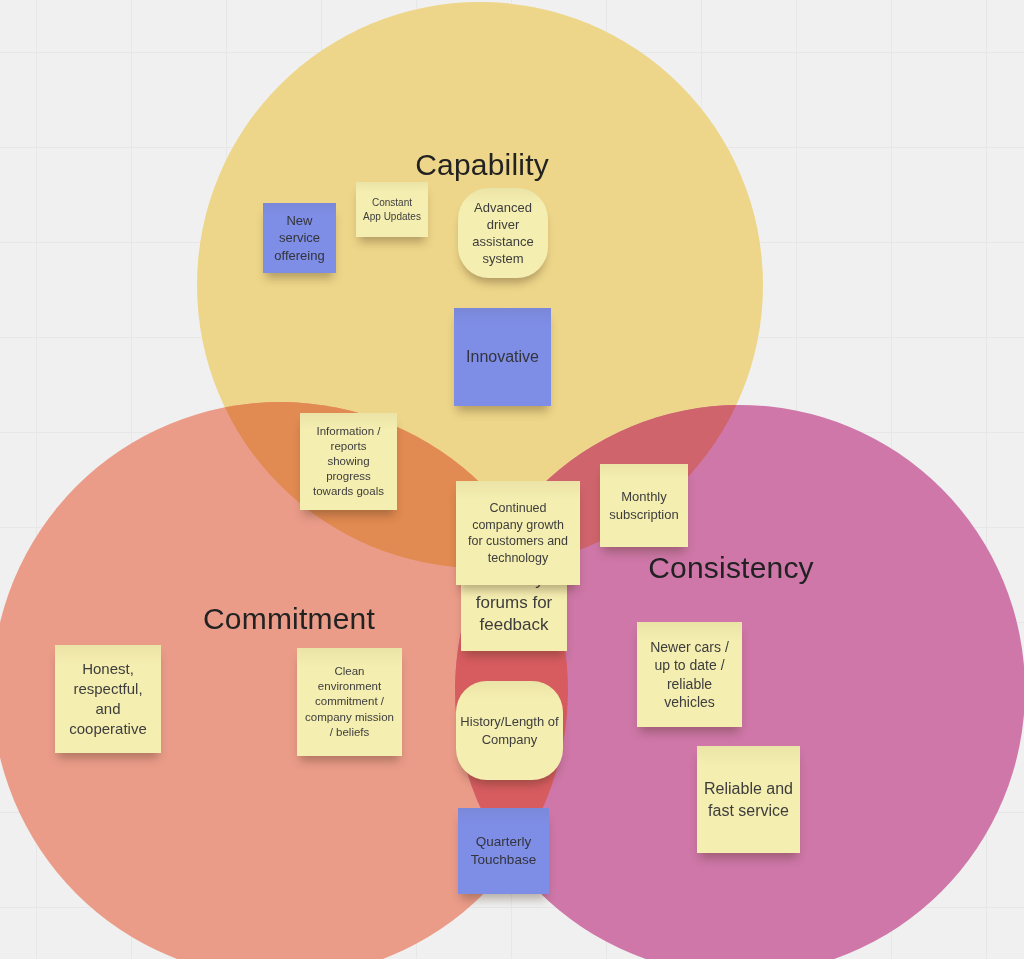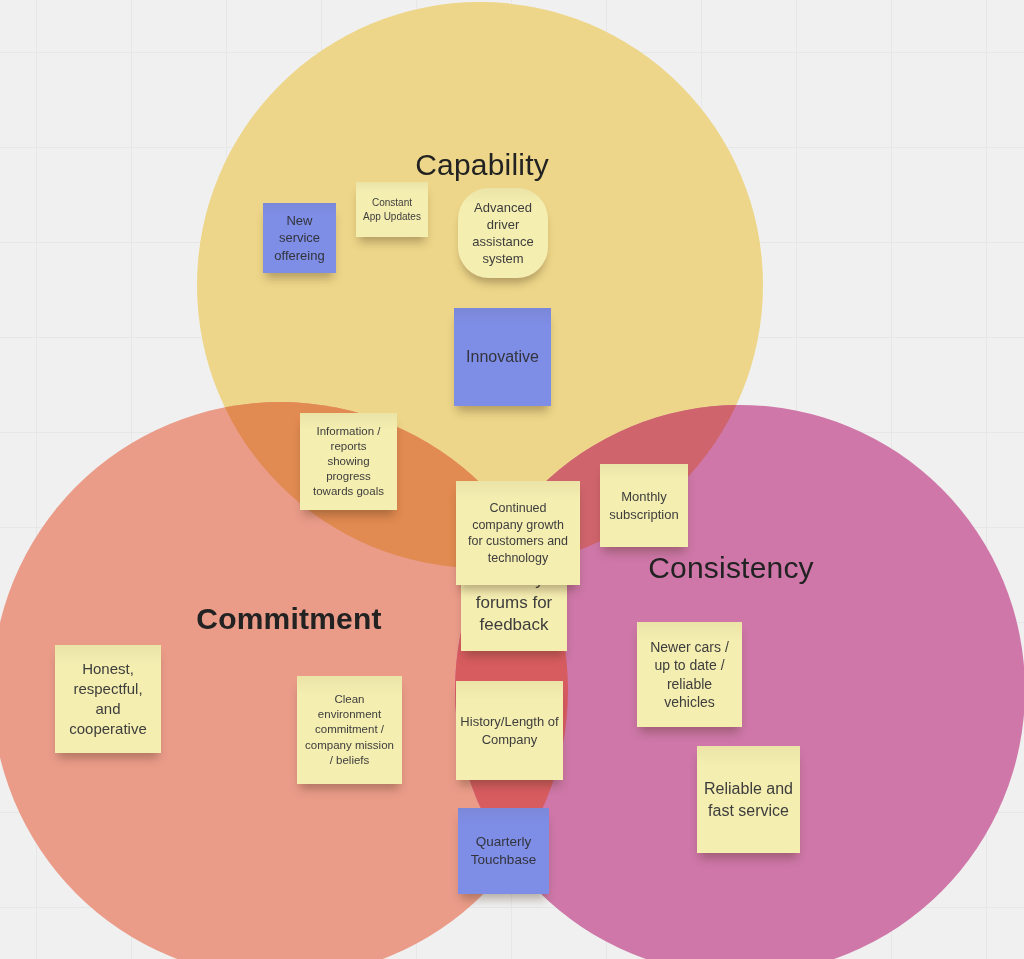--- a/index.html
+++ b/index.html
@@ -65,21 +65,21 @@
 
     <circle cx="280" cy="690" r="288" clip-path="url(#clipCapability)" fill="#e18a51"></circle>
     <circle cx="740" cy="690" r="285" clip-path="url(#clipCapability)" fill="#cf646c"></circle>
     <circle cx="740" cy="690" r="285" clip-path="url(#clipCommitment)" fill="#d75c60"></circle>
     <g clip-path="url(#clipCapability)">
       <circle cx="740" cy="690" r="285" clip-path="url(#clipCommitment)" fill="#c35059"></circle>
     </g>
   </svg>
 
   <div class="circle-title" style="left:482px;top:148px;">Capability</div>
-  <div class="circle-title" style="left:289px;top:602px;font-weight:bold;">Commitment</div>
+  <div class="circle-title" style="left:289px;top:602px;">Commitment</div>
   <div class="circle-title" style="left:731px;top:551px;">Consistency</div>
 
   <div class="sticky blue" style="left:263px;top:203px;width:73px;height:70px;font-size:13px;padding:16px 4px;">
     <span>New service offereing</span>
   </div>
 
   <div class="sticky yellow" style="left:356px;top:182px;width:72px;height:55px;font-size:10px;">
     <span>Constant App Updates</span>
   </div>
 
@@ -100,33 +100,33 @@
   </div>
 
   <div class="sticky yellow" style="left:456px;top:481px;width:124px;height:104px;font-size:12.5px;padding:2px 11px;z-index:6;">
     <span>Continued company growth for customers and technology</span>
   </div>
 
   <div class="sticky yellow" style="left:461px;top:555px;width:106px;height:96px;font-size:17px;z-index:5;">
     <span>Monthly forums for feedback</span>
   </div>
 
-  <div class="sticky yellow" style="left:456px;top:681px;width:107px;height:99px;font-size:13px;padding:2px 4px;z-index:4;">
+  <div class="sticky yellow" style="left:456px;top:681px;width:107px;height:99px;font-size:13px;padding:2px 4px;z-index:4;border-radius:31px;">
     <span>History/Length of Company</span>
   </div>
 
   <div class="sticky blue" style="left:458px;top:800px;width:91px;height:86px;font-size:13.5px;z-index:3;margin-top:8px;">
     <span>Quarterly Touchbase</span>
   </div>
 
   <div class="sticky yellow" style="left:55px;top:645px;width:106px;height:108px;font-size:15px;align-items:center;">
     <span>Honest, respectful, and cooperative</span>
   </div>
 
-  <div class="sticky yellow" style="left:297px;top:676px;width:105px;height:108px;font-size:11.5px;padding:2px 8px;">
+  <div class="sticky yellow" style="left:297px;top:648px;width:105px;height:108px;font-size:11.5px;padding:2px 8px;">
     <span>Clean environment commitment / company mission / beliefs</span>
   </div>
 
   <div class="sticky yellow" style="left:637px;top:622px;width:105px;height:105px;font-size:14px;padding:2px 13px;">
     <span>Newer cars / up to date / reliable vehicles</span>
   </div>
 
   <div class="sticky yellow" style="left:697px;top:746px;width:103px;height:107px;font-size:16px;">
     <span>Reliable and fast service</span>
   </div>

